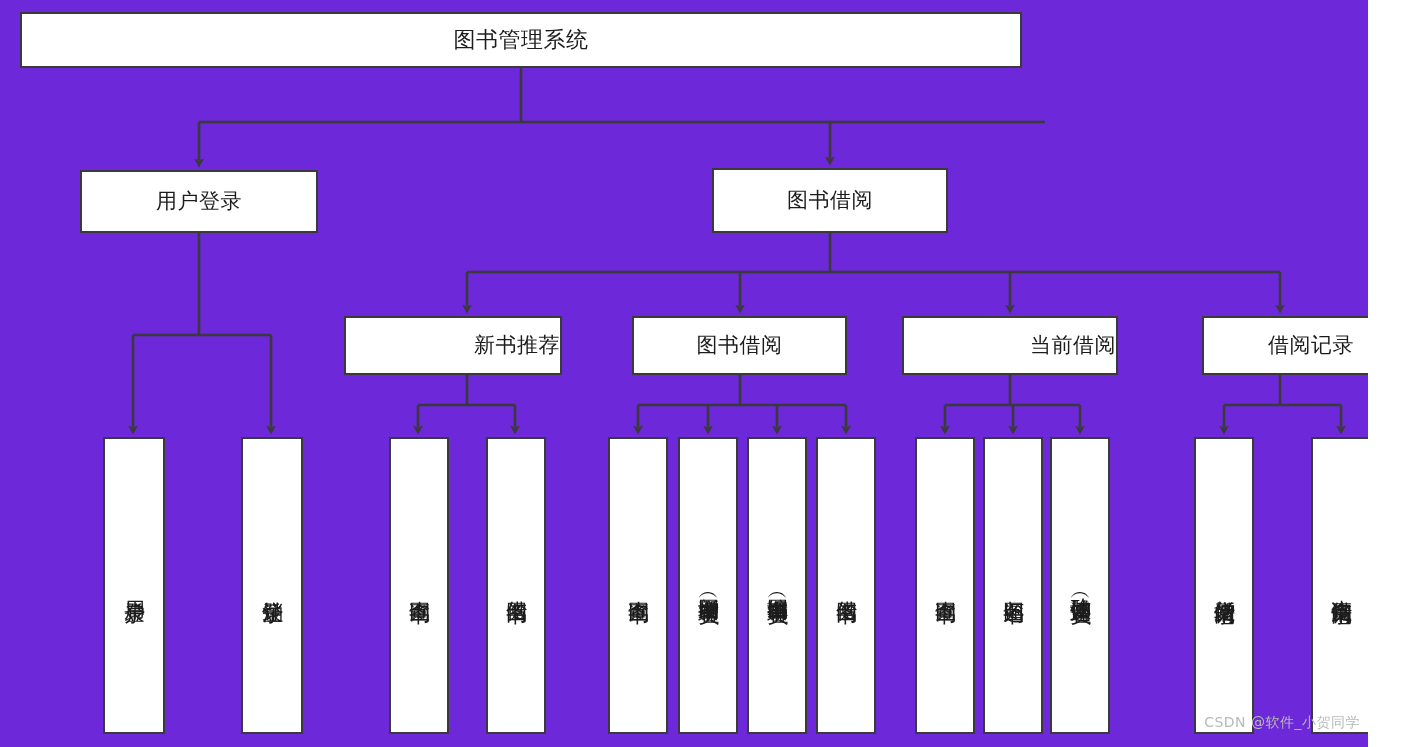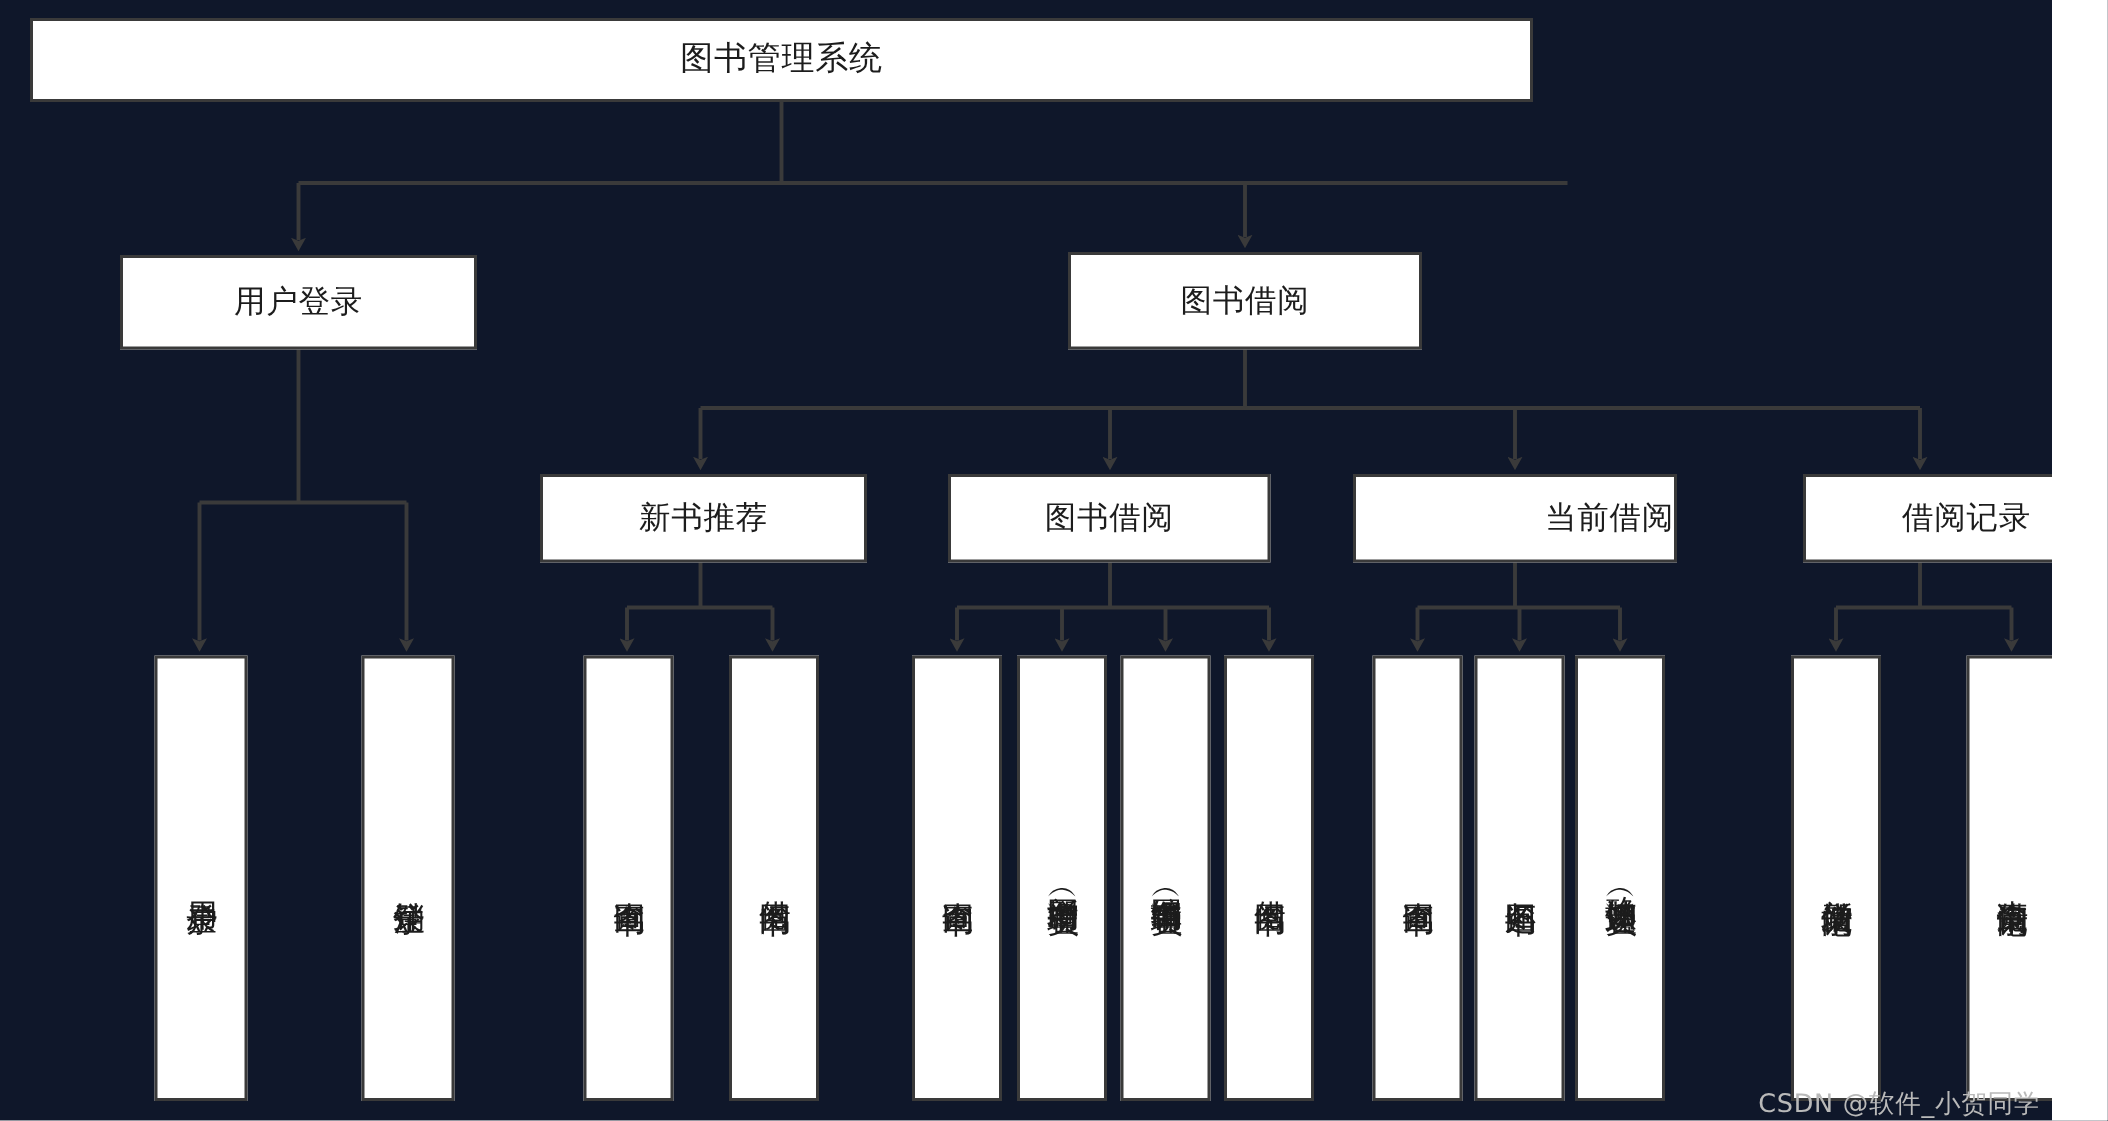--- a/index.html
+++ b/index.html
@@ -7,21 +7,21 @@
     padding: 0;
     background: #ffffff;
   }
   body {
     font-family: "DejaVu Sans", "Liberation Sans", sans-serif;
   }
   #diagram-root {
     position: relative;
     width: 1368px;
     height: 747px;
-    background: #0f172a;
+    background: #6d28d9;
     overflow: hidden;
   }
   #edges-layer {
     position: absolute;
     left: 0;
     top: 0;
     width: 1405px;
     height: 747px;
     pointer-events: none;
   }
@@ -59,22 +59,22 @@
     text-orientation: upright;
     font-size: 21px;
     line-height: 1.30;
     letter-spacing: 1px;
     max-height: 268px;
     text-align: center;
   }
   #watermark {
     position: absolute;
     right: 8px;
-    bottom: 0;
-    font-size: 17px;
+    bottom: 15px;
+    font-size: 14px;
     color: #b9b9b9;
     white-space: nowrap;
     letter-spacing: 0.5px;
   }
 </style>
 </head>
 <body>
 
 <div id="diagram-root">
 
@@ -133,21 +133,21 @@
   </div>
 
   <div class="node horiz" style="left:80px; top:170px; width:238px; height:63px;">
     <span class="node-label">用户登录</span>
   </div>
 
   <div class="node horiz" style="left:712px; top:168px; width:236px; height:65px;">
     <span class="node-label">图书借阅</span>
   </div>
 
-  <div class="node horiz" style="left:360px; top:316px; width:218px; height:59px;">
+  <div class="node horiz" style="left:344px; top:316px; width:218px; height:59px;justify-content:flex-end;">
     <span class="node-label">新书推荐</span>
   </div>
 
   <div class="node horiz" style="left:632px; top:316px; width:215px; height:59px;">
     <span class="node-label">图书借阅</span>
   </div>
 
   <div class="node horiz" style="left:902px; top:316px; width:216px; height:59px;justify-content:flex-end;">
     <span class="node-label">当前借阅</span>
   </div>

